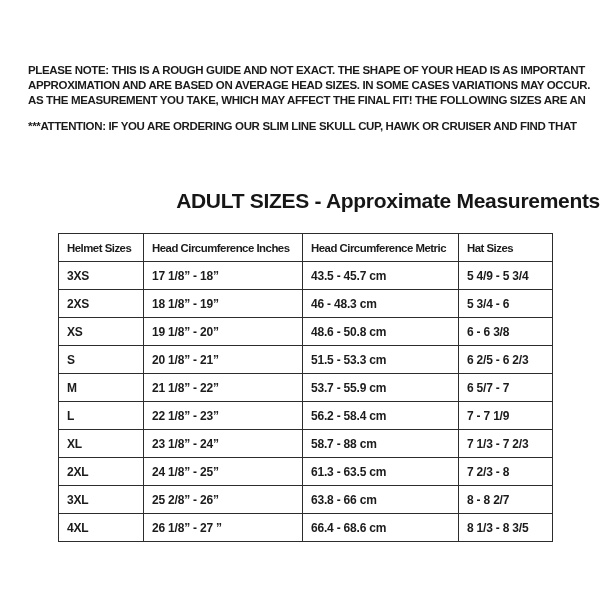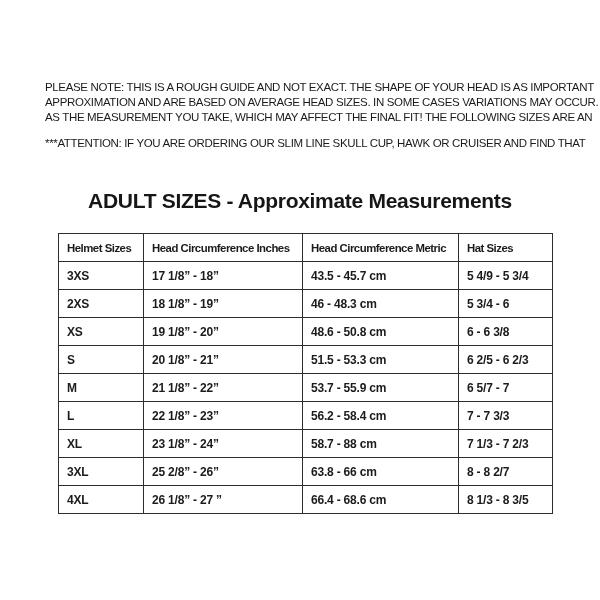--- a/index.html
+++ b/index.html
@@ -9,37 +9,37 @@
     height: 600px;
     background: #ffffff;
     font-family: "Liberation Sans", sans-serif;
     color: #1b1b1b;
     overflow: hidden;
   }
   .notice {
     position: absolute;
     left: 28px;
     right: 18px;
-    margin: 17px;
+    margin: 0;
     font-size: 11.5px;
-    font-weight: 400;
+    font-weight: 700;
     line-height: 15.2px;
     letter-spacing: -0.35px;
     color: #1b1b1b;
   }
   .notice span { display: block; white-space: nowrap; }
   #please-note { top: 63px; }
   #attention   { top: 119px; }
   .page-title {
     position: absolute;
     top: 189px;
     left: 0;
     width: 600px;
     margin: 0;
-    text-align: center;
+    text-align: right;
     font-size: 21px;
     font-weight: 700;
     letter-spacing: -0.3px;
     color: #161616;
   }
   table.size-table {
     position: absolute;
     top: 233px;
     left: 58px;
     width: 494px;
@@ -127,27 +127,33 @@
         <tr>
           <td>M</td>
           <td>21 1/8” - 22”</td>
           <td>53.7 - 55.9 cm</td>
           <td>6 5/7 - 7</td>
         </tr>
         <tr>
           <td>L</td>
           <td>22 1/8” - 23”</td>
           <td>56.2 - 58.4 cm</td>
-          <td>7 - 7 3/3</td>
+          <td>7 - 7 1/9</td>
         </tr>
         <tr>
           <td>XL</td>
           <td>23 1/8” - 24”</td>
           <td>58.7 - 88 cm</td>
           <td>7 1/3 - 7 2/3</td>
+        </tr>
+        <tr>
+          <td>2XL</td>
+          <td>24 1/8” - 25”</td>
+          <td>61.3 - 63.5 cm</td>
+          <td>7 2/3 - 8</td>
         </tr>
         <tr>
           <td>3XL</td>
           <td>25 2/8” - 26”</td>
           <td>63.8 - 66 cm</td>
           <td>8 - 8 2/7</td>
         </tr>
         <tr>
           <td>4XL</td>
           <td>26 1/8” - 27 ”</td>

